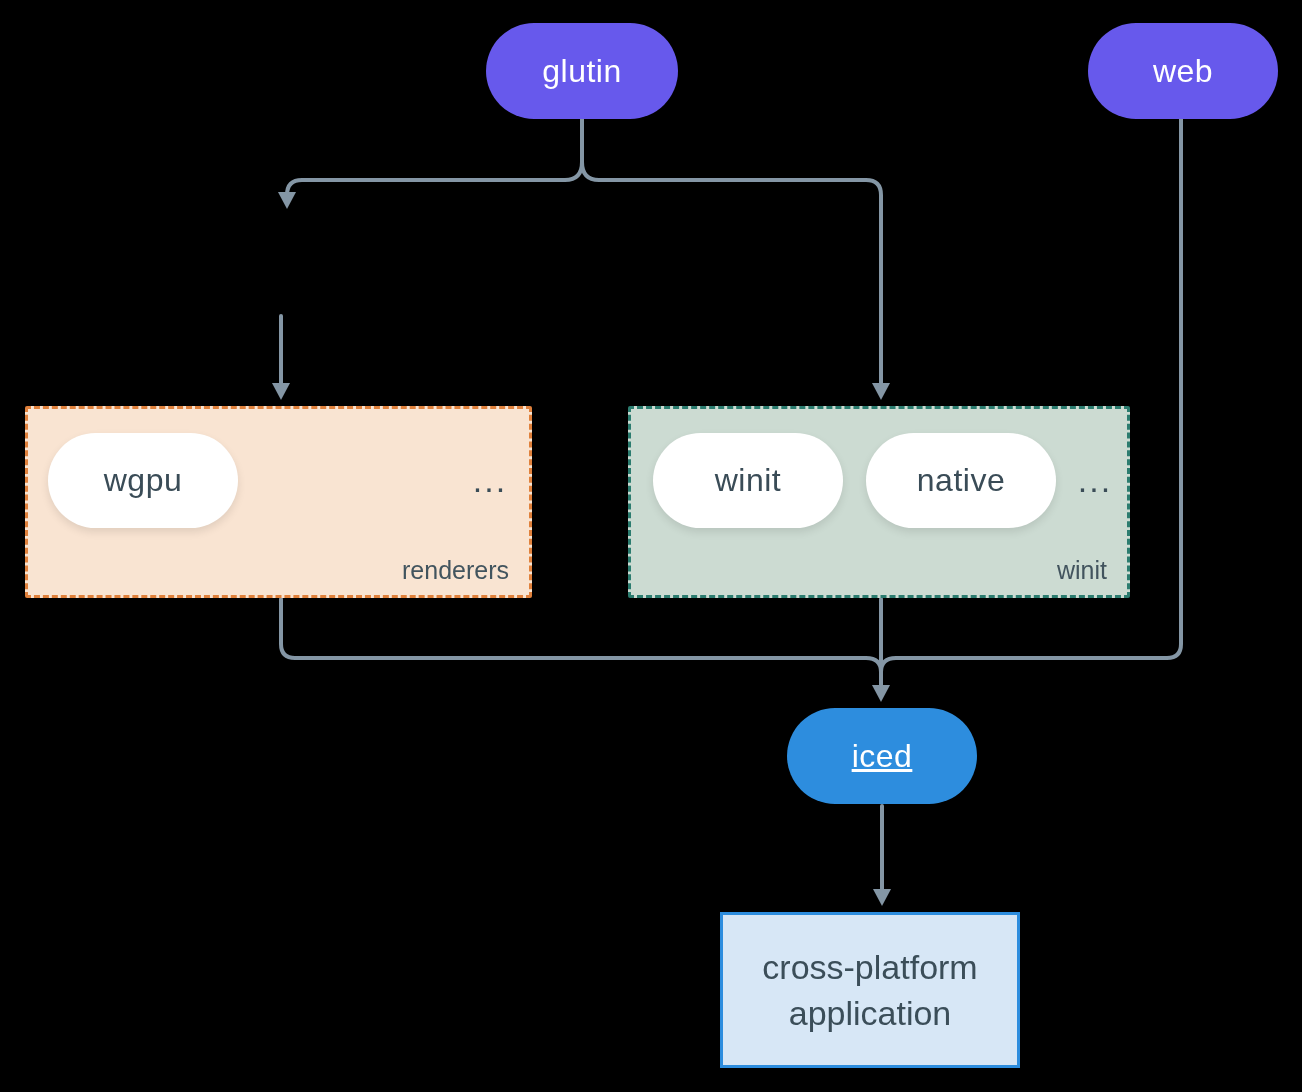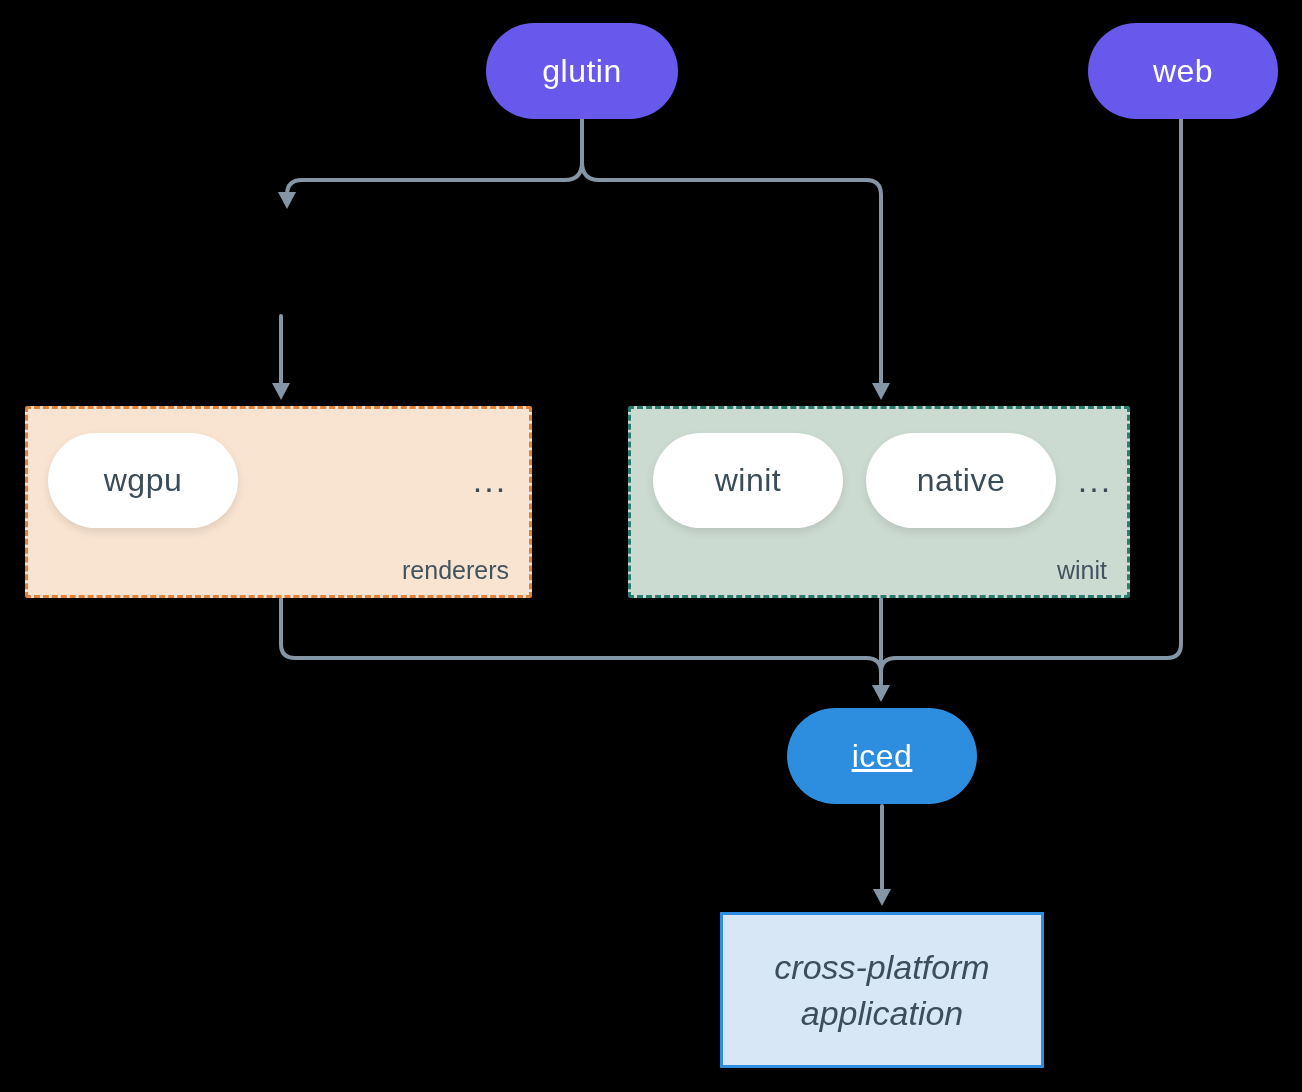--- a/index.html
+++ b/index.html
@@ -70,26 +70,26 @@
   }
   .group-renderers .p1{left:20px;top:24px;width:190px;height:95px;}
   .group-renderers .p2{left:230px;top:24px;width:192px;height:95px;}
   .group-renderers .ellipsis{left:432px;}
   .group-shells .p1{left:22px;top:24px;width:190px;height:95px;}
   .group-shells .p2{left:235px;top:24px;width:190px;height:95px;}
   .group-shells .ellipsis{left:434px;}
 
   .app-box{
     position:absolute;z-index:2;
-    left:720px;top:912px;width:324px;height:156px;
+    left:720px;top:912px;width:300px;height:156px;
     background:var(--app-fill);
     border:3px solid var(--blue);
     box-sizing:border-box;
     display:flex;flex-direction:column;align-items:center;justify-content:center;
-    color:#3b4e59;font-size:34px;line-height:46px;font-style:italic;
+    color:#3b4e59;font-size:34px;line-height:46px;
   }
 </style>
 </head>
 <body>
 
 <div class="stage">
 
   <svg class="connectors" width="1302" height="1092" viewBox="0 0 1302 1092">
 
     <path d="M582,118 L582,162"></path>

